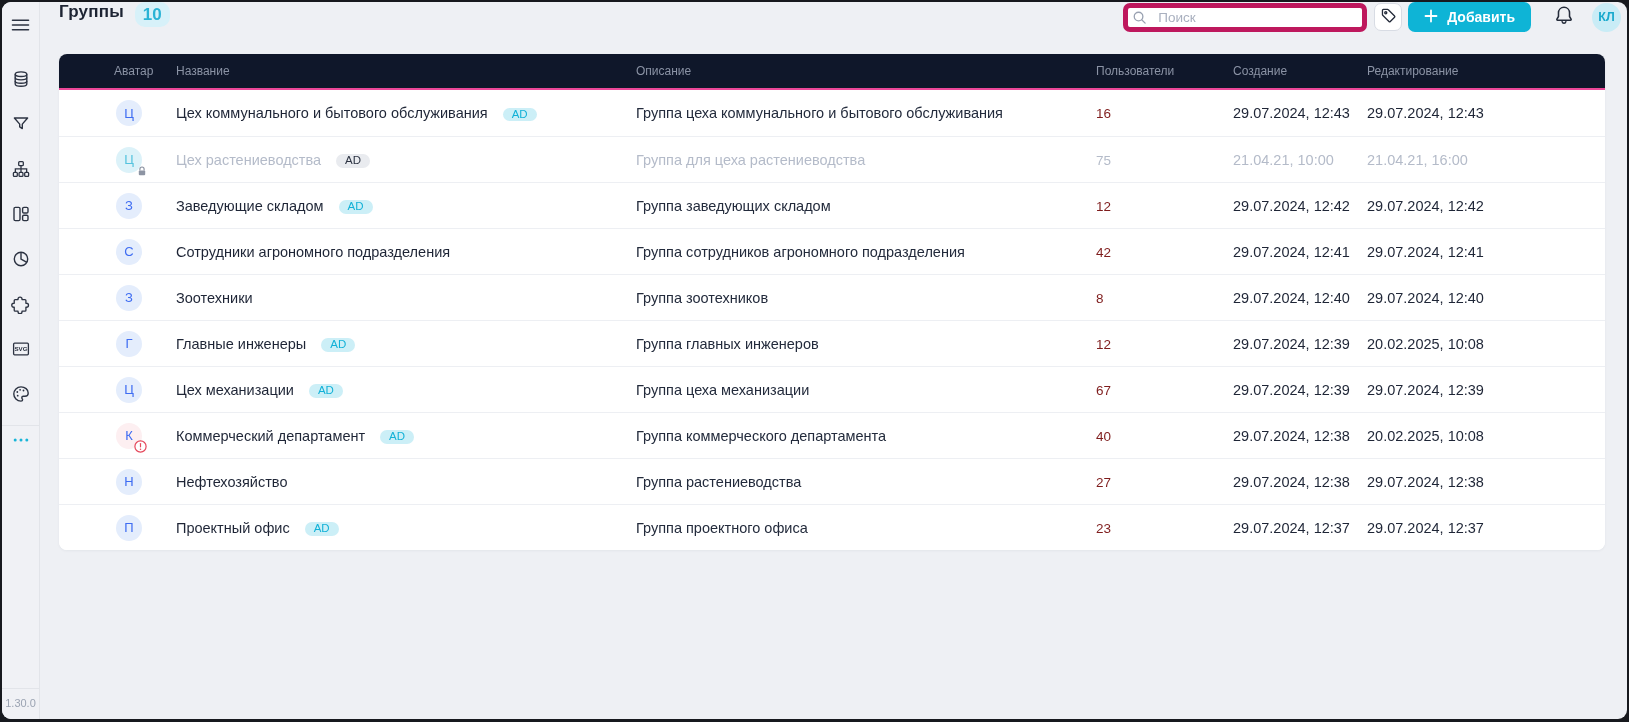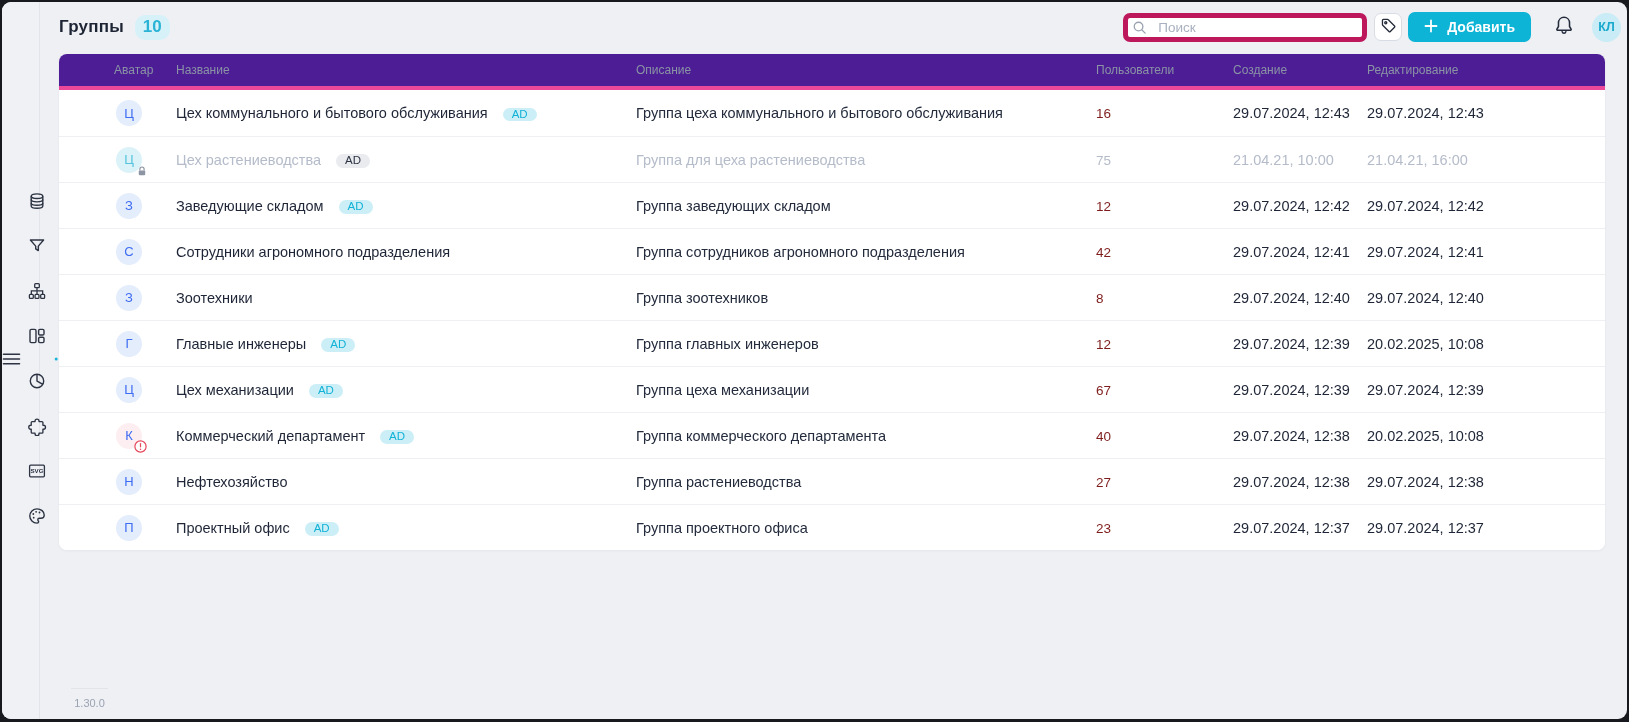--- a/index.html
+++ b/index.html
@@ -19,21 +19,21 @@
     border-radius: 9px;
     background: #eef0f4;
     overflow: hidden;
     display: flex;
   }
   
   .sidebar {
     width: 38px;
     background: #f0f1f5;
     border-right: 1px solid #e2e4e9;
-    display: flex; flex-direction: row;
+    display: flex; flex-direction: column;
     align-items: center;
     flex-shrink: 0;
   }
   .burger-wrap { height: 50px; display: flex; align-items: center; justify-content: center; width: 100%; cursor: pointer; }
   .side-icon {
     width: 32px; height: 32px;
     display: flex; align-items: center; justify-content: center;
     border-radius: 6px;
     cursor: pointer;
     margin-bottom: 13px;
@@ -45,21 +45,21 @@
   .side-bottom { margin-top: auto; width: 100%; display: flex; flex-direction: column; align-items: center; }
   .version {
     font-size: 11px; color: #9ba3b2;
     padding: 8px 0 10px 0;
     width: 100%; text-align: center;
   }
   
   .main { flex: 1; display: flex; flex-direction: column; min-width: 0; }
   .topbar {
     height: 50px;
-    display: flex; align-items: center;
+    display: flex; align-items: flex-start;
     padding: 0 4px 0 19px;
     flex-shrink: 0;
   }
   .page-title { font-size: 17px; font-weight: 700; color: #1d2433; letter-spacing: .2px; }
   .count-badge {
     margin-left: 11px;
     background: #d7f1f9; color: #2ab3d5;
     font-size: 17px; font-weight: 600;
     border-radius: 10px;
     padding: 2.5px 8px;
@@ -124,22 +124,22 @@
     overflow: hidden;
   }
   .thead, .trow {
     display: grid;
     grid-template-columns: 62px 460px 460px 137px 134px 1fr;
     padding-left: 55px;
     align-items: center;
   }
   .thead {
     height: 36px;
-    background: #4c1d95;
-    border-bottom: 4px solid #ec4899;
+    background: #0f172a;
+    border-bottom: 2px solid #ec4899;
   }
   .th { font-size: 12px; color: #8b93a5; font-weight: 400; }
   .trow { height: 46px; cursor: pointer; background: #fff; }
   .trow + .trow { border-top: 1px solid #edeff3; }
   .avatar {
     width: 26px; height: 26px; border-radius: 50%;
     margin-left: 2px;
     display: flex; align-items: center; justify-content: center;
     font-size: 13px; font-weight: 500;
     position: relative;

